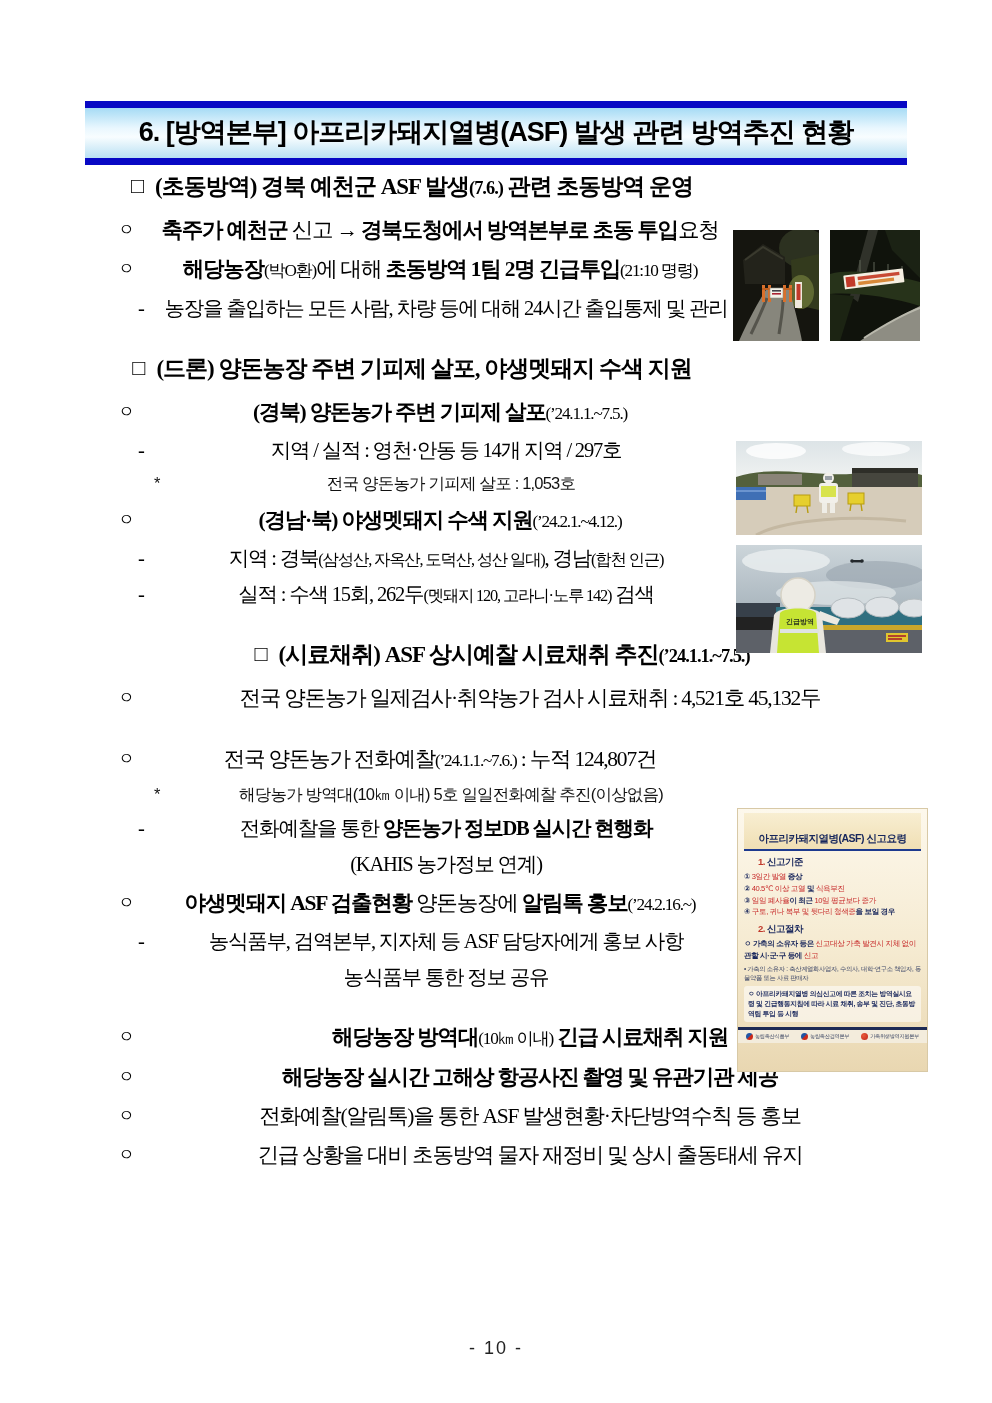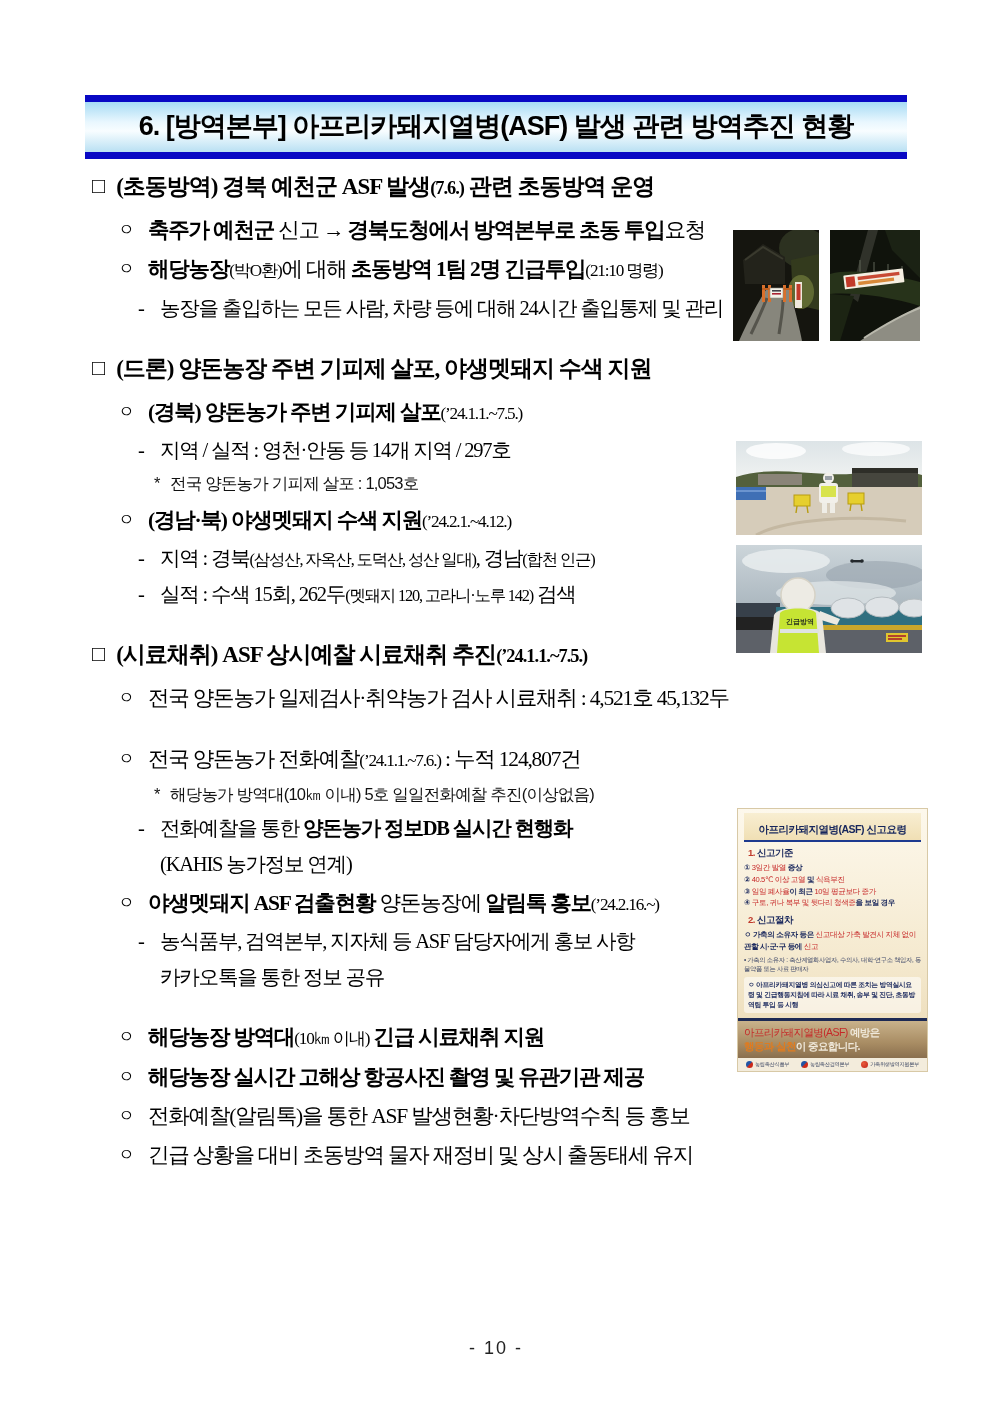--- a/index.html
+++ b/index.html
@@ -3,32 +3,32 @@
 <meta charset="utf-8">
 <style>
   html,body{margin:0;padding:0;}
   body{
     width:992px;height:1403px;position:relative;overflow:hidden;
     background:#ffffff;color:#000;
     font-family:"Liberation Serif","DejaVu Serif",serif;
   }
   
   .titlebar{
-    position:absolute;left:85px;top:95px;width:822px;
+    position:absolute;left:85px;top:101px;width:822px;
     border-top:7px solid #0808c4;border-bottom:7px solid #0808c4;
     background:linear-gradient(180deg,#a6dbf5 0%,#e9f7fe 40%,#f8fdff 58%,#b9e0f3 100%);
     text-align:center;padding:6px 0 8px 0;
   }
   .titlebar .tt{
     font-family:"Liberation Sans","DejaVu Sans",sans-serif;
     font-weight:bold;font-size:27px;letter-spacing:-1px;color:#000;
   }
   
   #content{position:absolute;left:92px;top:172px;width:820px;}
-  .sec{margin-bottom:32px;}
+  .sec{margin-bottom:32px;text-align:center;}
   .h{font-size:23px;font-weight:bold;letter-spacing:-1px;margin-bottom:14px;line-height:1.3;}
   .h .mk{font-weight:normal;font-size:0.95em;margin-right:12px;position:relative;top:-1px;}
   .it{position:relative;letter-spacing:-1.2px;line-height:1.32;}
   .it.circle{font-size:21.5px;padding-left:56px;margin:11px 0;}
   .it.circle .mk{position:absolute;left:26px;top:3px;font-size:0.78em;}
   .it.dash{font-size:20.5px;padding-left:68px;margin:9px 0;}
   .it.dash .mk{position:absolute;left:46px;top:0;}
   .it.note{font-family:"Liberation Sans","DejaVu Sans",sans-serif;
            font-size:16.5px;letter-spacing:-0.8px;color:#111;
            padding-left:78px;margin:6px 0;}
@@ -47,23 +47,23 @@
   .poster{
     position:absolute;left:737px;top:808px;width:191px;height:264px;
     background:linear-gradient(180deg,#fdf8ec 0%,#f5ead0 55%,#e9d7b1 100%);
     border:1px solid #d8c9a6;box-sizing:border-box;
     font-family:"Liberation Sans","DejaVu Sans",sans-serif;
     padding:4px 6px 0 6px;
   }
   .p-title{
     font-size:10.5px;font-weight:bold;color:#16265c;text-align:center;
     background:linear-gradient(180deg,#f8eed2,#f0dfb4);
-    border-bottom:2px solid #1d3a8f;padding:10px 0 3px 0;letter-spacing:-0.5px;
-  }
-  .p-h{font-size:9.5px;font-weight:bold;color:#c0392b;margin:5px 0 2px 4px;letter-spacing:-0.5px;}
+    border-bottom:2px solid #1d3a8f;padding:19px 0 3px 0;letter-spacing:-0.5px;
+  }
+  .p-h{font-size:9.5px;font-weight:bold;color:#c0392b;margin:5px 0 2px 14px;letter-spacing:-0.5px;}
   .p-h .p-h-t{color:#1c2a5e;}
   .p-line{font-size:7.6px;line-height:1.55;letter-spacing:-0.4px;}
   .pn{color:#1c2a5e;font-weight:bold;}
   .pr{color:#c62828;font-weight:normal;}
   .po{color:#e07b1f;font-weight:bold;}
   .pw{color:#efe8da;font-weight:bold;}
   .p-note{font-size:6.3px;color:#3c4668;line-height:1.45;margin-top:2px;letter-spacing:-0.3px;}
   .p-box{
     margin-top:4px;background:rgba(255,255,255,0.55);border-radius:3px;
     font-size:6.8px;color:#1c2a5e;font-weight:bold;line-height:1.5;
@@ -117,21 +117,21 @@
       <div class="h"><span class="mk">□</span><span class="b ">(시료채취) ASF 상시예찰 시료채취 추진</span><span class="sm">(’24.1.1.~7.5.)</span></div>
       <div class="it circle"><span class="mk">ㅇ</span><span class="">전국 양돈농가 일제검사·취약농가 검사 시료채취 : 4,521호 45,132두</span></div>
     </div>
     <div class="sec" style="width: 640px;">
       <div class="it circle"><span class="mk">ㅇ</span><span class="">전국 양돈농가 전화예찰</span><span class="sm">(’24.1.1.~7.6.)</span><span class=""> : 누적 124,807건</span></div>
       <div class="it note"><span class="mk">*</span><span class="">해당농가 방역대(10㎞ 이내) 5호 일일전화예찰 추진(이상없음)</span></div>
       <div class="it dash"><span class="mk">-</span><span class="">전화예찰을 통한 </span><span class="b ">양돈농가 정보DB 실시간 현행화</span></div>
       <div class="it cont"><span class="">(KAHIS 농가정보 연계)</span></div>
       <div class="it circle"><span class="mk">ㅇ</span><span class="b ">야생멧돼지 ASF 검출현황</span><span class=""> 양돈농장에 </span><span class="b ">알림톡 홍보</span><span class="sm">(’24.2.16.~)</span></div>
       <div class="it dash"><span class="mk">-</span><span class="">농식품부, 검역본부, 지자체 등 ASF 담당자에게 홍보 사항</span></div>
-      <div class="it cont"><span class="">카카오톡을 통한 정보 공유</span></div>
+      <div class="it cont"><span class="">농식품부 통한 정보 공유</span></div>
     </div>
     <div class="sec" style="width: 820px;">
       <div class="it circle"><span class="mk">ㅇ</span><span class="b ">해당농장 방역대</span><span class="sm">(10㎞ 이내)</span><span class="b "> 긴급 시료채취 지원</span></div>
       <div class="it circle"><span class="mk">ㅇ</span><span class="b ">해당농장 실시간 고해상 항공사진 촬영 및 유관기관 제공</span></div>
       <div class="it circle"><span class="mk">ㅇ</span><span class="">전화예찰(알림톡)을 통한 ASF 발생현황·차단방역수칙 등 홍보</span></div>
       <div class="it circle"><span class="mk">ㅇ</span><span class="">긴급 상황을 대비 초동방역 물자 재정비 및 상시 출동태세 유지</span></div>
     </div>
   </div>
 
 <div class="ph" id="photo-night-road">
@@ -269,24 +269,20 @@
       <div class="p-line"><span class="pn">① </span><span class="pr">3일간 발열</span><span class="pn"> 증상</span></div>
       <div class="p-line"><span class="pn">② </span><span class="pr">40.5℃ 이상 고열</span><span class="pn"> 및 </span><span class="pr">식욕부진</span></div>
       <div class="p-line"><span class="pn">③ </span><span class="pr">일일 폐사율</span><span class="pn">이 최근 </span><span class="pr">10일 평균보다 증가</span></div>
       <div class="p-line"><span class="pn">④ </span><span class="pr">구토, 귀나 복부 및 뒷다리 청색증</span><span class="pn">을 보일 경우</span></div>
     </div>
   <div class="p-h"><span>2.</span><span class="p-h-t"> 신고절차</span></div>
   <div class="p-line" id="p-proc"><span class="pn">ㅇ 가축의 소유자 등은 </span><span class="pr">신고대상 가축 발견시</span><span class="pn"> </span><span class="pr">지체 없이</span><span class="pn"> 관할 시·군·구 등에 </span><span class="pr">신고</span></div>
   <div class="p-note">• 가축의 소유자 : 축산계열화사업자, 수의사, 대학·연구소 책임자, 동물약품 또는 사료 판매자</div>
   <div class="p-box">ㅇ 아프리카돼지열병 의심신고에 따른 조치는 방역실시요령 및 긴급행동지침에 따라 시료 채취, 송부 및 진단, 초동방역팀 투입 등 시행</div>
   <div class="p-div"></div>
-  <div class="p-slogan">
-    <div id="p-slogan1"><span class="pr">아프리카돼지열병(ASF)</span><span class="pw"> 예방은</span></div>
-    <div id="p-slogan2"><span class="po">행동과 실천</span><span class="pw">이 중요합니다.</span></div>
-  </div>
   <div class="p-logos" id="p-logos">
       <div class="logo-chip">
         <span class="logo-dot"></span>
         <span>농림축산식품부</span>
       </div>
       <div class="logo-chip">
         <span class="logo-dot"></span>
         <span>농림축산검역본부</span>
       </div>
       <div class="logo-chip">

